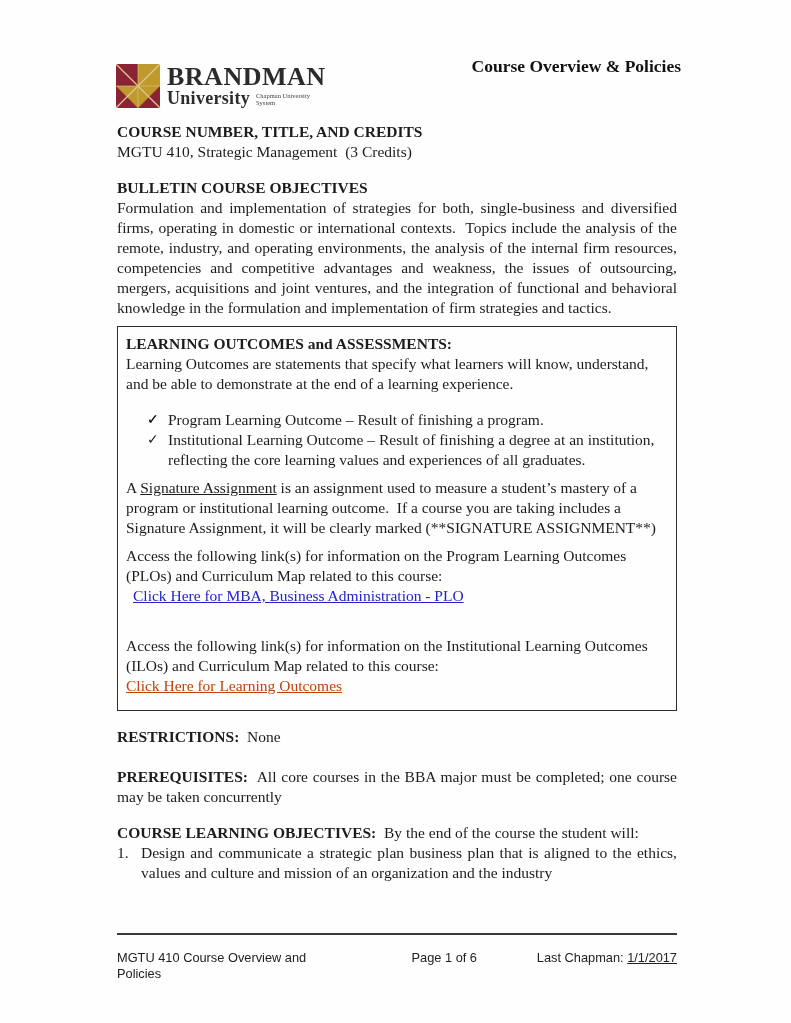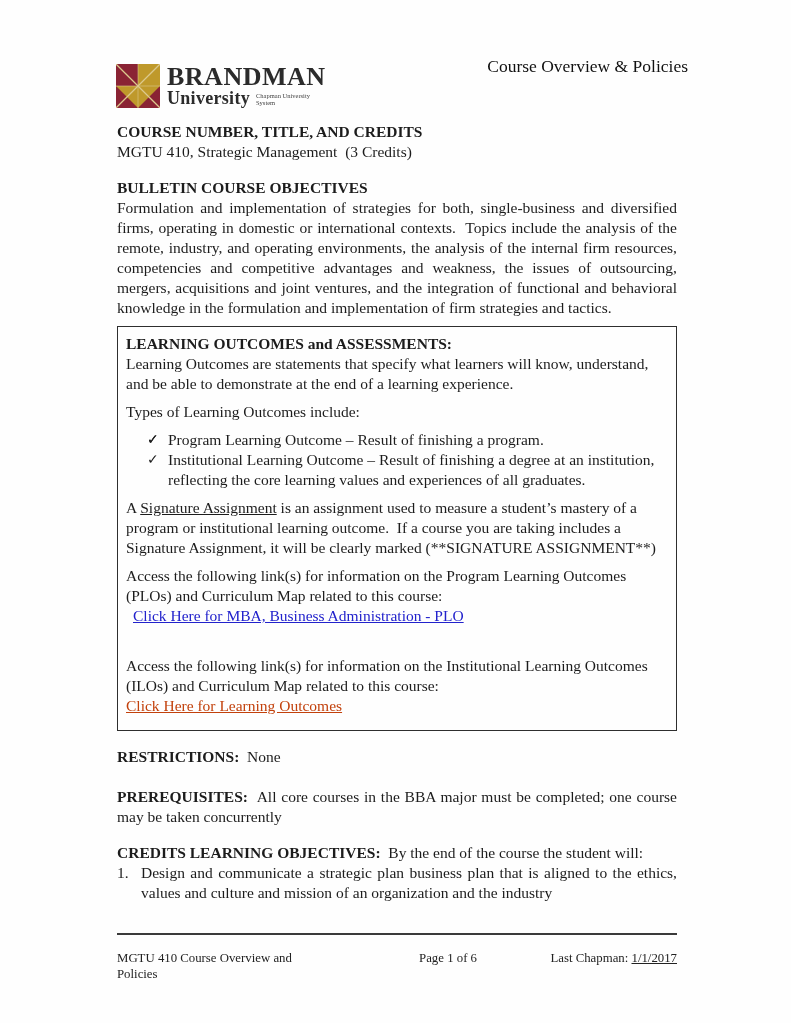--- a/index.html
+++ b/index.html
@@ -15,21 +15,21 @@
     overflow:hidden;
   }
   
   .logo{position:absolute;left:116px;top:64px;display:flex;align-items:flex-start;}
   .logo-mark{width:44px;height:44px;display:block;}
   .logo-text{margin-left:7px;padding-top:1px;color:#2b2b2b;}
   .logo-brand{font-size:26px;line-height:24px;font-weight:bold;letter-spacing:.5px;}
   .logo-sub-row{display:flex;align-items:flex-start;}
   .logo-division{font-size:18px;line-height:18px;font-weight:bold;letter-spacing:.3px;}
   .logo-system{margin-left:6px;font-size:6.5px;line-height:7px;color:#444;padding-top:3px;}
-  .doc-title{position:absolute;top:55px;right:103px;font-size:17.5px;line-height:22px;color:#111;}
+  .doc-title{position:absolute;top:55px;right:110px;font-size:17.5px;line-height:22px;color:#111;font-weight:bold;}
   
   .content{position:absolute;left:117px;top:0;width:560px;}
   .t{margin:0;white-space:pre-wrap;}
   .j{text-align:justify;}
   b{font-weight:bold;}
   .sp-course{padding-top:122px;}
   .mt16{margin-top:16px;}
   .mt20{margin-top:20px;}
   
   .box{
@@ -46,21 +46,21 @@
   .link-indent{padding-left:7px;}
   u{text-decoration:underline;}
   
   .obj-item{position:relative;padding-left:24px;}
   .obj-num{position:absolute;left:0;top:0;}
   
   .footer{position:absolute;left:117px;top:933px;width:560px;}
   .footer-rule{border-top:2px solid #3a3a3a;height:0;}
   .footer-row{
     margin-top:15px;display:flex;
-    font-family:Liberation Serif, serif;
+    font-family:Liberation Sans, sans-serif;
     font-size:12.8px;line-height:16px;color:#222;
   }
   .footer-left{flex:1.25;text-align:left;}
   .footer-center{flex:1;text-align:right;}
   .footer-right{flex:1.25;text-align:right;}
 </style>
 </head>
 <body>
 
 <div class="page" style="--maroon: #8A2334; --gold: #BF992B; --logo-line: #DCC98E;">
@@ -92,42 +92,41 @@
     <p class="t sp-course"><b>COURSE NUMBER, TITLE, AND CREDITS</b></p>
     <p class="t">MGTU 410, Strategic Management  (3 Credits)</p>
 
     <p class="t mt16"><b>BULLETIN COURSE OBJECTIVES</b></p>
     <p class="t j">Formulation and implementation of strategies for both, single-business and diversified firms, operating in domestic or international contexts.  Topics include the analysis of the remote, industry, and operating environments, the analysis of the internal firm resources, competencies and competitive advantages and weakness, the issues of outsourcing, mergers, acquisitions and joint ventures, and the integration of functional and behavioral knowledge in the formulation and implementation of firm strategies and tactics.</p>
 
     <div class="box">
       <p class="t"><b>LEARNING OUTCOMES and ASSESSMENTS:</b></p>
       <p class="t">Learning Outcomes are statements that specify what learners will know, understand, and be able to demonstrate at the end of a learning experience.</p>
       <div class="gap8"></div>
-      <p class="t">Types of Learning Outcomes include:</p>
       <div class="gap8"></div>
       <ul class="check-list">
         <li><span class="chk">✓</span></li>
         <li><span class="chk">✓</span><span>Program Learning Outcome – Result of finishing a program.</span></li>
         <li><span class="chk">✓</span><span>Institutional Learning Outcome – Result of finishing a degree at an institution, reflecting the core learning values and experiences of all graduates.</span></li>
       </ul>
       <div class="gap8"></div>
       <p class="t"><span>A </span><u>Signature Assignment</u><span> is an assignment used to measure a student’s mastery of a program or institutional learning outcome.  If a course you are taking includes a Signature Assignment, it will be clearly marked (**SIGNATURE ASSIGNMENT**)</span></p>
       <div class="gap8"></div>
       <p class="t">Access the following link(s) for information on the Program Learning Outcomes (PLOs) and Curriculum Map related to this course:</p>
       <p class="t link-indent"><a class="link" style="color: rgb(34, 34, 204);">Click Here for MBA, Business Administration - PLO</a></p>
       <div class="gap30"></div>
       <p class="t">Access the following link(s) for information on the Institutional Learning Outcomes (ILOs) and Curriculum Map related to this course:</p>
       <p class="t"><a class="link" style="color: #c2410c;">Click Here for Learning Outcomes</a></p>
     </div>
 
     <p class="t mt16"><b>RESTRICTIONS:</b><span>  None</span></p>
 
     <p class="t j mt20"><b>PREREQUISITES:</b><span>  All core courses in the BBA major must be completed; one course may be taken concurrently</span></p>
 
-    <p class="t mt16"><b>CREDITS LEARNING OBJECTIVES:</b><span>  By the end of the course the student will:</span></p>
+    <p class="t mt16"><b>COURSE LEARNING OBJECTIVES:</b><span>  By the end of the course the student will:</span></p>
     <div class="obj-item">
       <span class="obj-num">1.</span>
       <p class="t j">Design and communicate a strategic plan business plan that is aligned to the ethics, values and culture and mission of an organization and the industry</p>
     </div>
   </div>
 
   <div class="footer">
     <div class="footer-rule"></div>
     <div class="footer-row">
       <span class="footer-left">MGTU 410 Course Overview and Policies</span>

